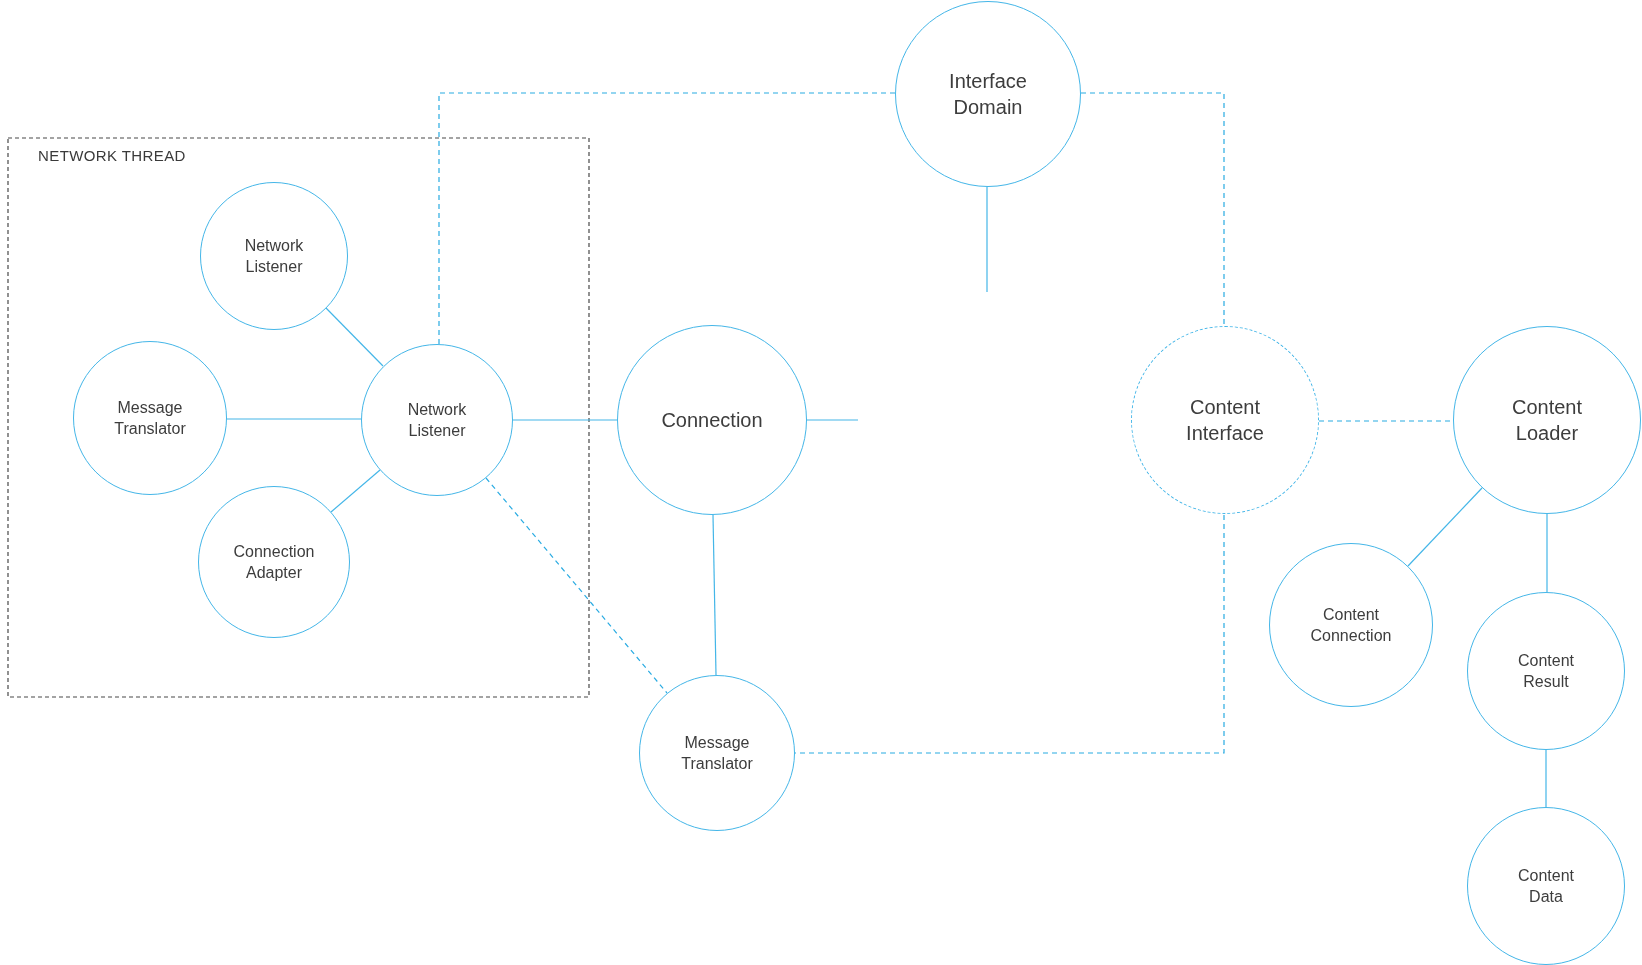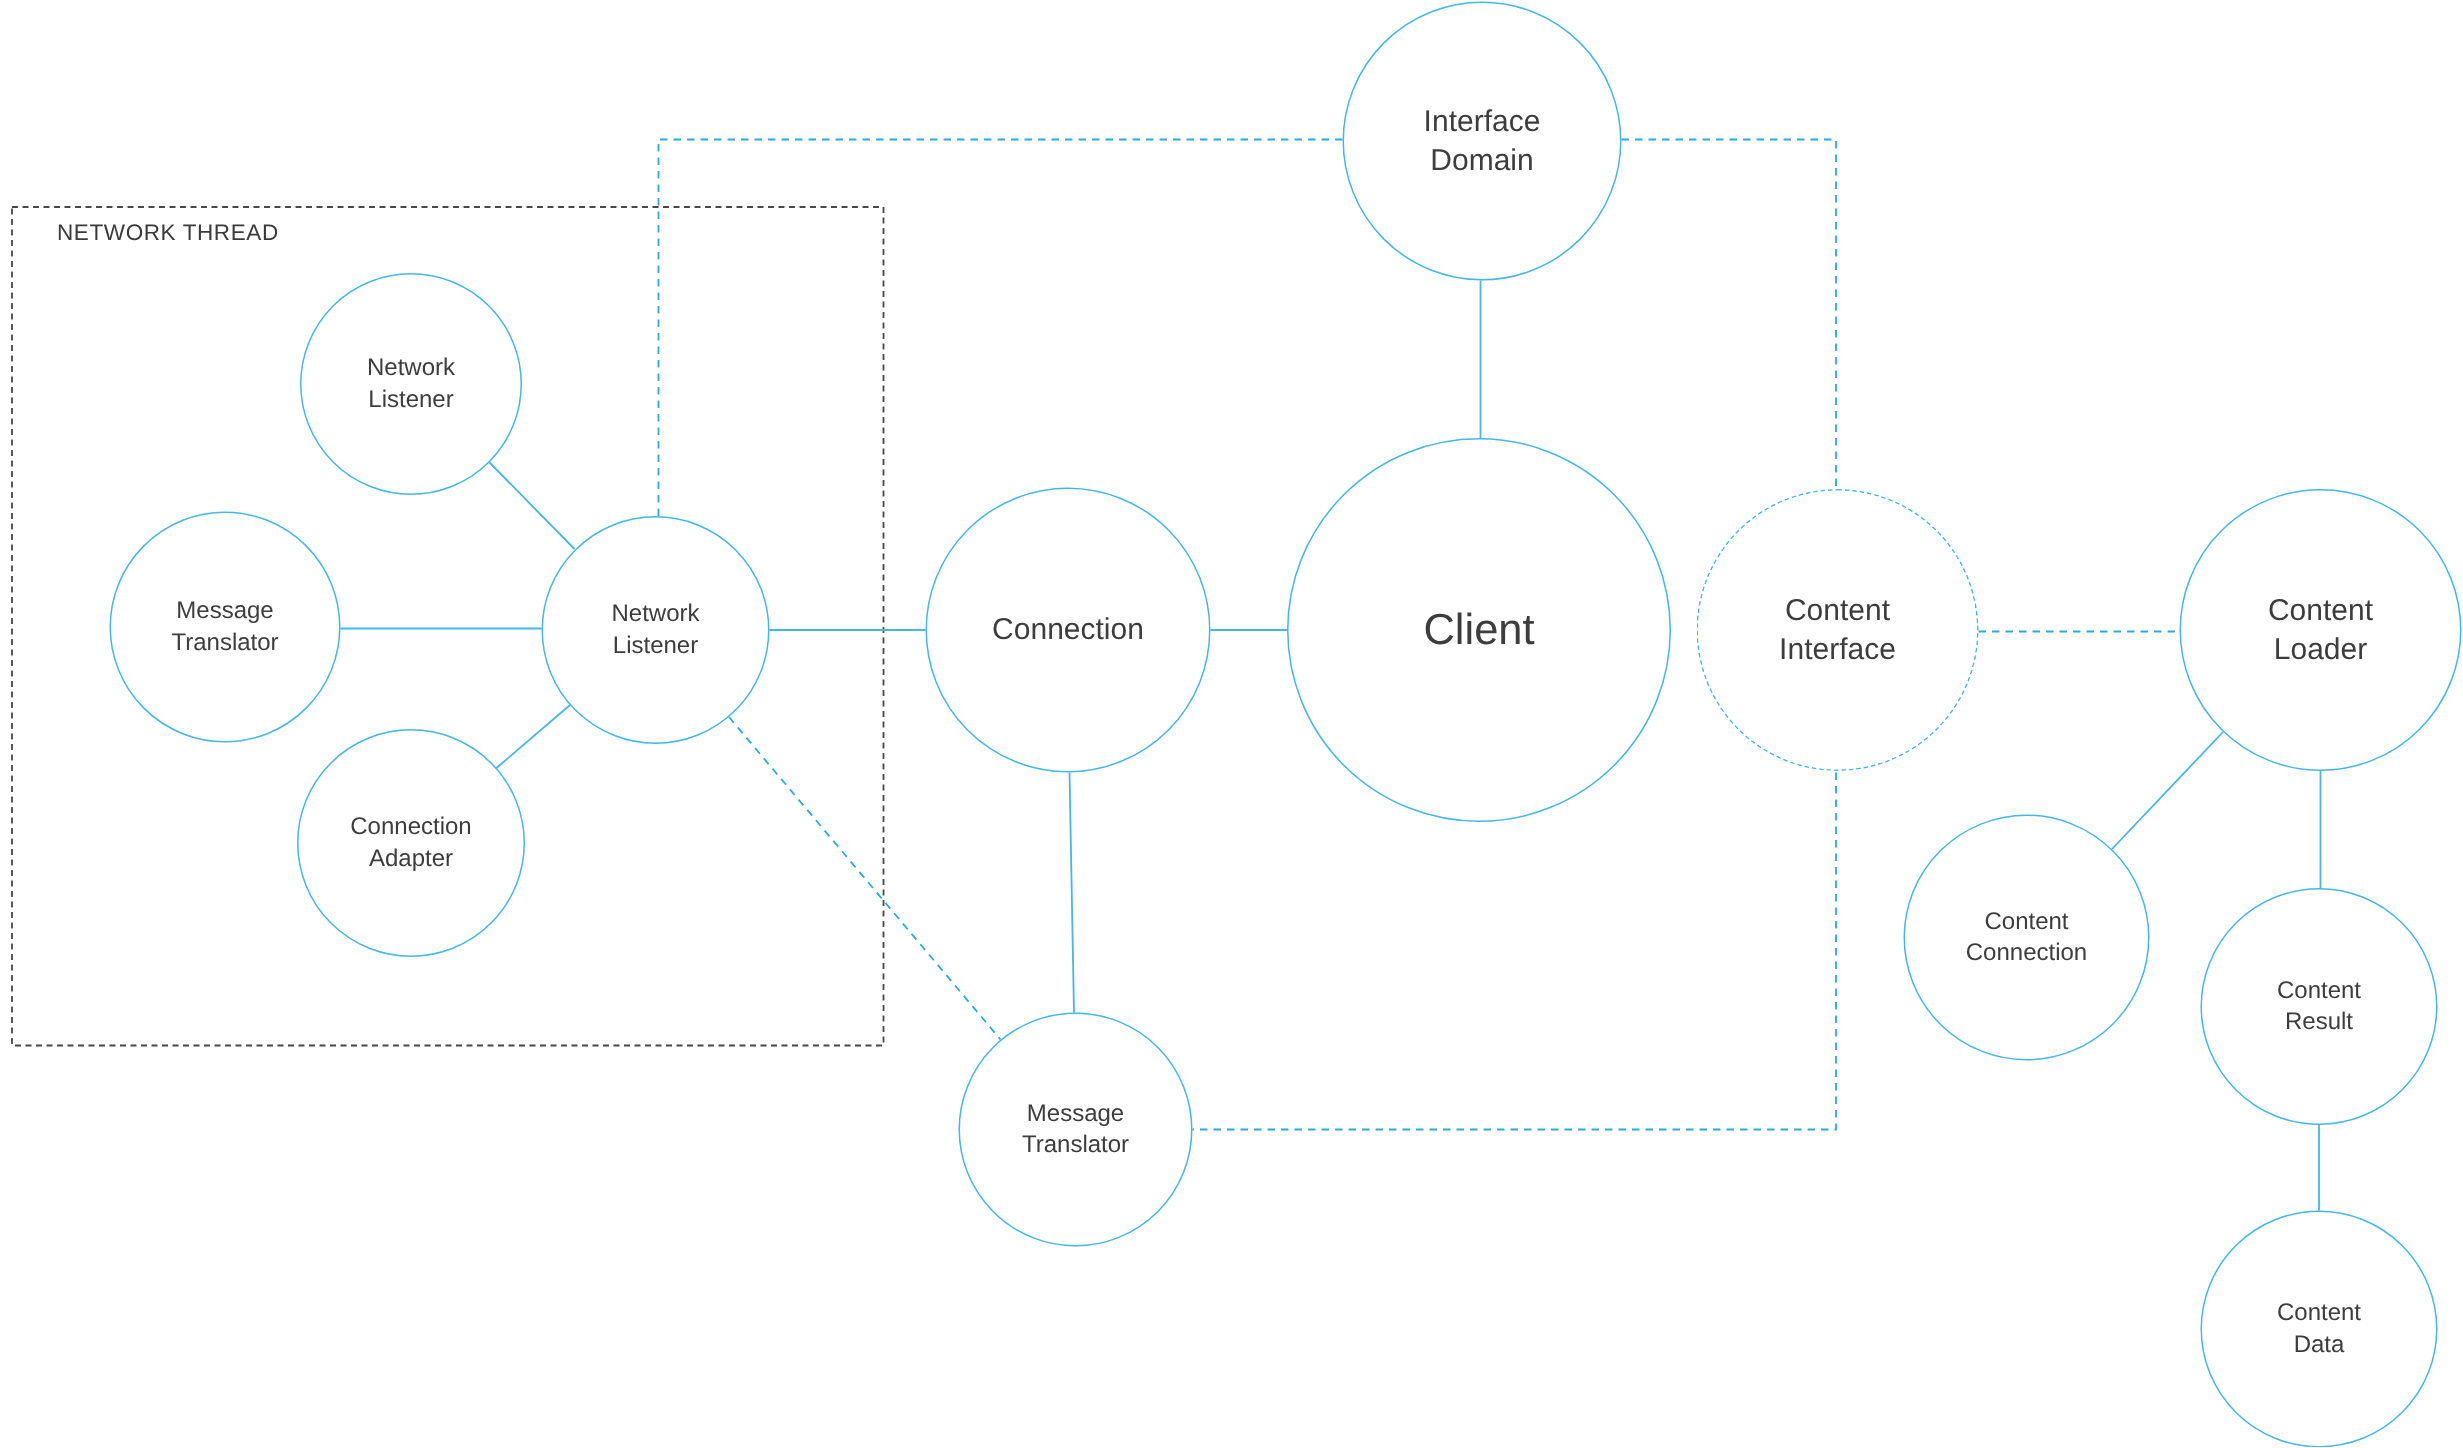--- a/index.html
+++ b/index.html
@@ -84,23 +84,20 @@
       <div class="line">Network</div>
       <div class="line">Listener</div>
     </div>
     <div class="node" style="left: 198px; top: 486px; width: 152px; height: 152px; border: 1.2px solid rgb(68, 182, 232); font-size: 16px; color: rgb(61, 61, 61);">
       <div class="line">Connection</div>
       <div class="line">Adapter</div>
     </div>
     <div class="node" style="left: 617px; top: 325px; width: 190px; height: 190px; border: 1.2px solid rgb(68, 182, 232); font-size: 20px; color: rgb(61, 61, 61);">
       <div class="line">Connection</div>
     </div>
-    <div class="node" style="left: 858px; top: 292px; width: 256px; height: 256px; border: 1.2px solid rgb(68, 182, 232); font-size: 29px; color: rgb(61, 61, 61);">
-      <div class="line">Client</div>
-    </div>
     <div class="node" style="left: 895px; top: 1px; width: 186px; height: 186px; border: 1.2px solid rgb(68, 182, 232); font-size: 20px; color: rgb(61, 61, 61);">
       <div class="line">Interface</div>
       <div class="line">Domain</div>
     </div>
     <div class="node" style="left: 1131px; top: 326px; width: 188px; height: 188px; border: 1.2px dashed rgb(68, 182, 232); font-size: 20px; color: rgb(61, 61, 61);">
       <div class="line">Content</div>
       <div class="line">Interface</div>
     </div>
     <div class="node" style="left: 1453px; top: 326px; width: 188px; height: 188px; border: 1.2px solid rgb(68, 182, 232); font-size: 20px; color: rgb(61, 61, 61);">
       <div class="line">Content</div>

